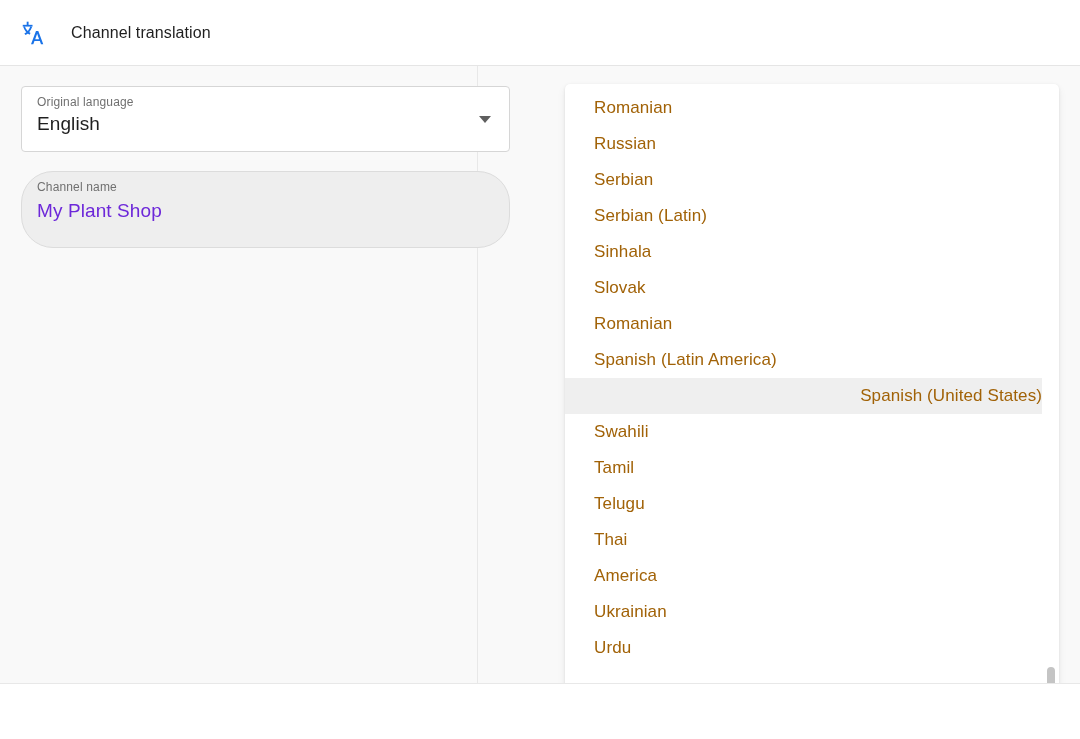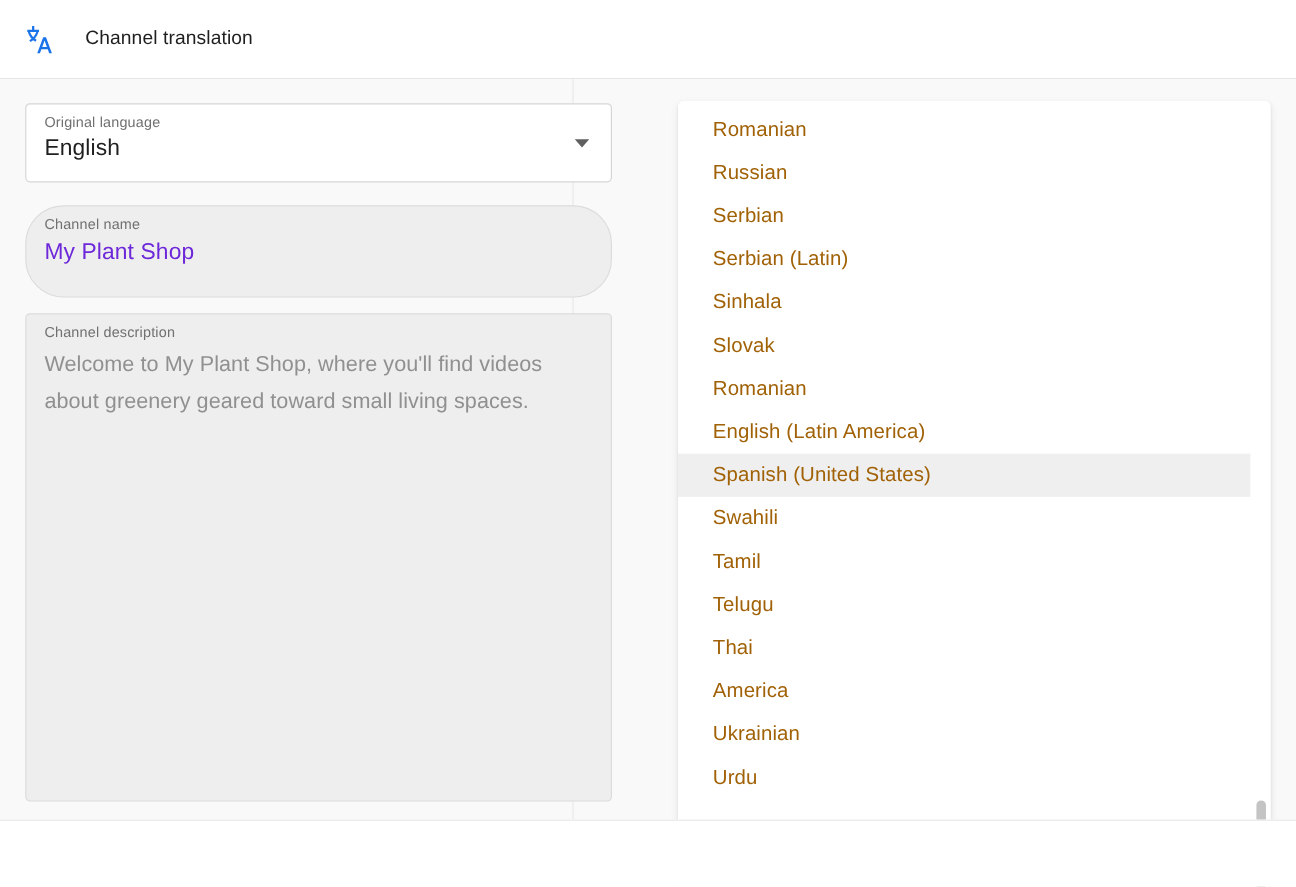--- a/index.html
+++ b/index.html
@@ -195,20 +195,21 @@
     letter-spacing: 0.1px;
     white-space: nowrap;
     box-sizing: border-box;
   }
   .list-item:first-child {
     margin-top: 6px;
   }
   .list-item.highlighted {
     background: #efefef;
     width: 477px;
+    text-align: right;
   }
 
   .scrollbar-track {
     position: absolute;
     right: 2px;
     top: 0;
     width: 12px;
     height: 657px;
     background: transparent;
   }
@@ -250,38 +251,34 @@
         <div class="field-label">Original language</div>
         <div class="field-value">English</div>
         <div class="dropdown-arrow"></div>
       </div>
 
       <div class="field" id="field-channel-name">
         <div class="field-label">Channel name</div>
         <div class="field-value">My Plant Shop</div>
       </div>
 
-      <div class="field" id="field-channel-description">
-        <div class="field-label">Channel description</div>
-        <div class="desc-text">Welcome to My Plant Shop, where you'll find videos about greenery geared toward small living spaces.</div>
-      </div>
 
     </div>
 
     <div class="right-pane">
       <div class="listbox">
         <div class="listbox-scroll" id="language-list">
             <div class="list-item">Romanian</div>
             <div class="list-item">Russian</div>
             <div class="list-item">Serbian</div>
             <div class="list-item">Serbian (Latin)</div>
             <div class="list-item">Sinhala</div>
             <div class="list-item">Slovak</div>
             <div class="list-item">Romanian</div>
-            <div class="list-item">English (Latin America)</div>
+            <div class="list-item">Spanish (Latin America)</div>
             <div class="list-item highlighted">Spanish (United States)</div>
             <div class="list-item">Swahili</div>
             <div class="list-item">Tamil</div>
             <div class="list-item">Telugu</div>
             <div class="list-item">Thai</div>
             <div class="list-item">America</div>
             <div class="list-item">Ukrainian</div>
             <div class="list-item">Urdu</div>
           </div>
         <div class="scrollbar-track">

